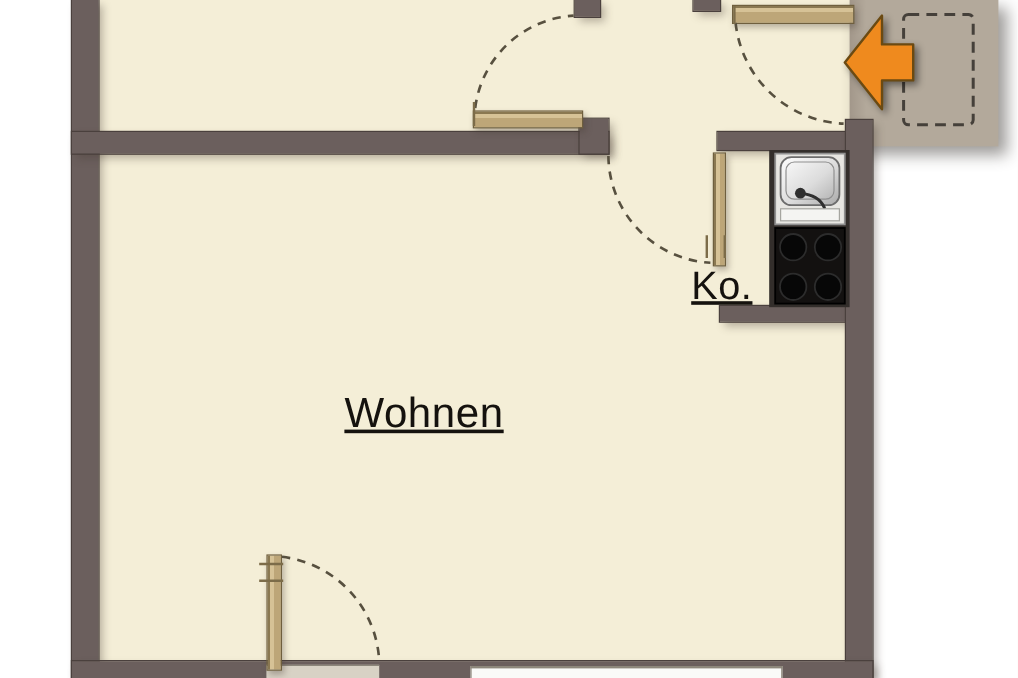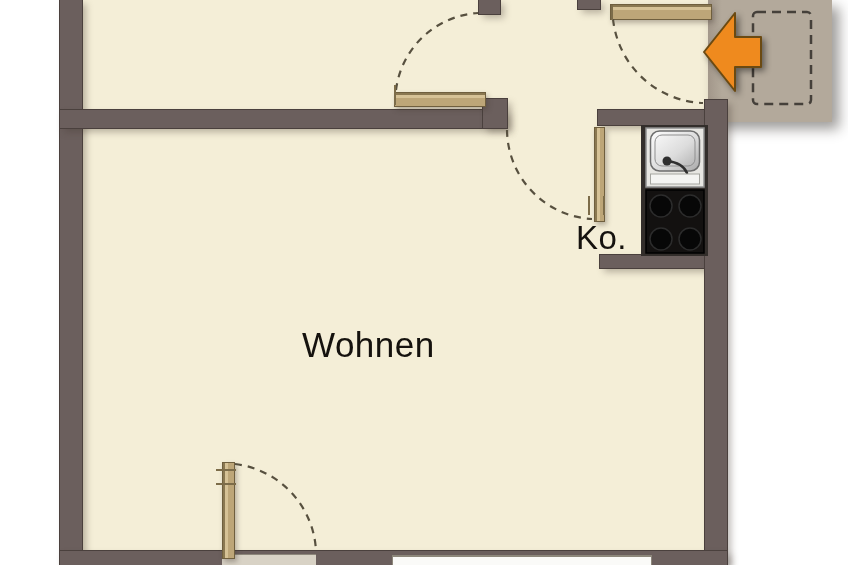--- a/index.html
+++ b/index.html
@@ -1,21 +1,21 @@
 <!DOCTYPE html>
 <html><head>
 <meta charset="utf-8">
 <style>
   html,body{margin:0;padding:0;background:#ffffff;}
   #stage{
     position:relative;width:848px;height:565px;overflow:hidden;
     background:#ffffff;
     font-family:"Liberation Sans","DejaVu Sans",sans-serif;
   }
-  .abs{position:absolute;}
+  .abs{position:absolute;text-decoration:underline;}
   .floor{background:#f4eed7;}
   .wall{
     background:#6b5f5d;
     outline:1px solid #4a403d;
     box-shadow:4px 4px 7px rgba(70,58,48,.35);
   }
   .landing{
     background:#b3a99b;
     background:linear-gradient(to right, #a2978a 0px, #b3a99b 14px);
     box-shadow:7px 7px 12px rgba(40,35,30,.45);
@@ -104,16 +104,16 @@
 
     <g>
       <rect x="646" y="190" width="58" height="63" stroke="#000000" stroke-width="1.5" fill="#131110"></rect>
       <circle cx="661" cy="206" r="11" fill="#070707" stroke="#2c2c2c" stroke-width="1.5"></circle>
       <circle cx="690" cy="206" r="11" fill="#070707" stroke="#2c2c2c" stroke-width="1.5"></circle>
       <circle cx="661" cy="239" r="11" fill="#070707" stroke="#2c2c2c" stroke-width="1.5"></circle>
       <circle cx="690" cy="239" r="11" fill="#070707" stroke="#2c2c2c" stroke-width="1.5"></circle>
     </g>
   </svg>
 
-  <div class="abs label" style="left:302px;top:327px;font-size:35px;">Wohnen</div>
+  <div class="abs label" style="left:287px;top:327px;font-size:35px;">Wohnen</div>
   <div class="abs label" style="left:576px;top:221px;font-size:33px;">Ko.</div>
 
 </div>
 
 </body></html>

